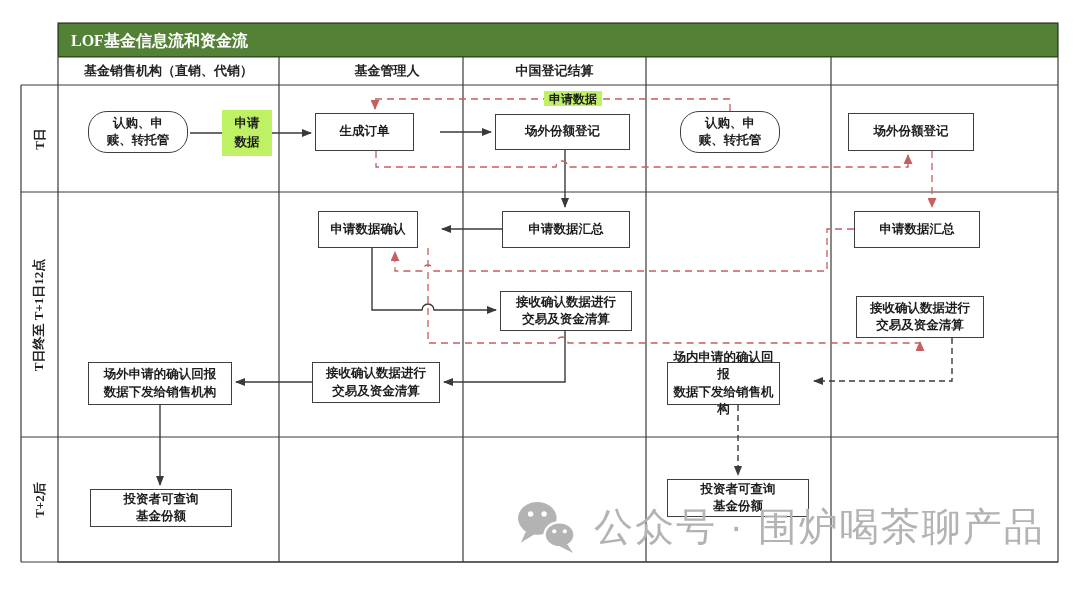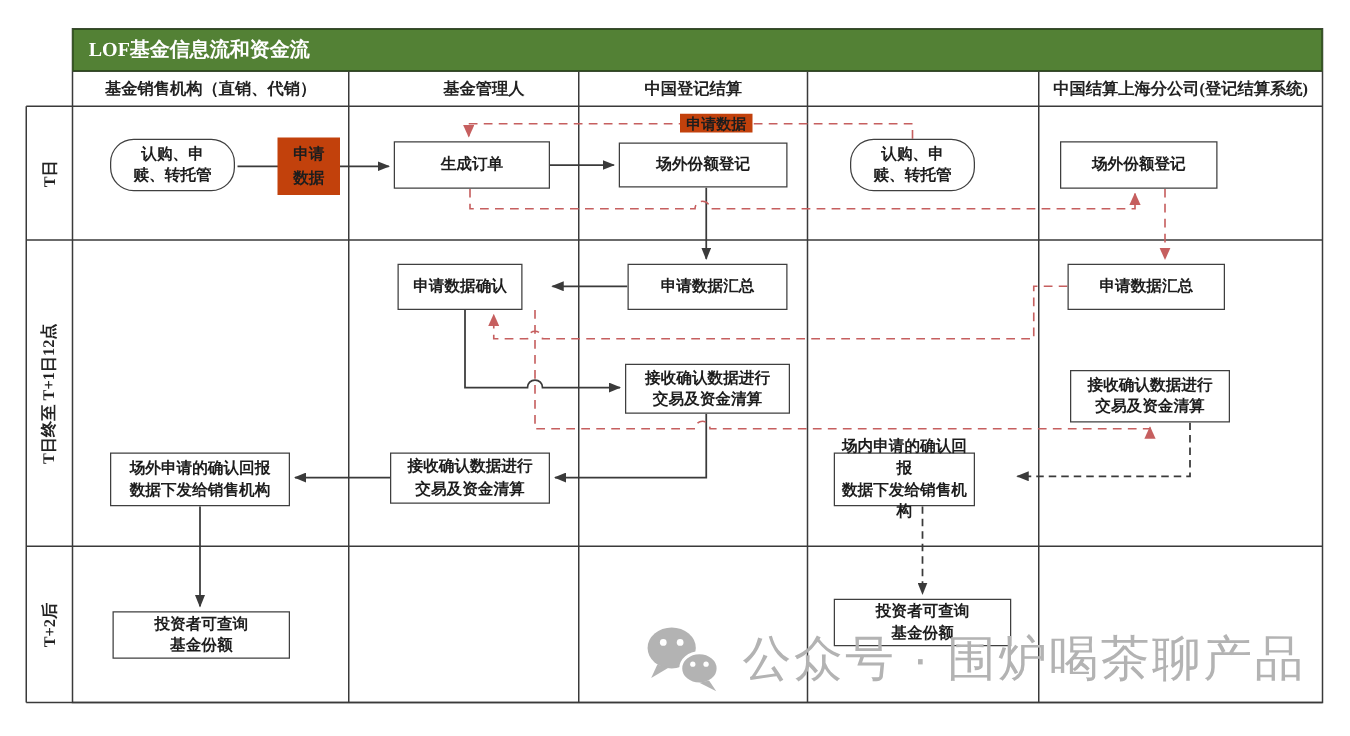--- a/index.html
+++ b/index.html
@@ -13,21 +13,21 @@
     color:#fff;font-weight:bold;font-size:16px;line-height:34px;padding-left:12px;box-sizing:border-box;
     border:1px solid #2f4d1e;}
   .colhead{position:absolute;top:57px;height:28px;display:flex;align-items:center;justify-content:center;
     font-size:13px;font-weight:bold;color:#222;}
   .rowlabel{position:absolute;left:21px;width:37px;display:flex;align-items:center;justify-content:center;}
   .rowlabel span{transform:rotate(-90deg);white-space:nowrap;font-size:13px;font-weight:bold;color:#222;}
   .node{position:absolute;background:#fff;border:1.3px solid #3f3f3f;display:flex;align-items:center;
     justify-content:center;text-align:center;font-size:12.5px;font-weight:600;color:#1d1d1d;
     line-height:1.4;white-space:pre-line;box-sizing:border-box;}
   .pill{border-radius:19px;}
-  .flowlabel{position:absolute;background:#c2410c;display:flex;align-items:center;justify-content:center;
+  .flowlabel{position:absolute;background:#bef264;display:flex;align-items:center;justify-content:center;
     text-align:center;font-size:12.5px;font-weight:600;color:#1d1d1d;line-height:1.5;white-space:pre-line;}
   .wm{position:absolute;left:516px;top:500px;display:flex;align-items:center;gap:16px;
     color:var(--wm);font-family:"Liberation Sans","DejaVu Sans",sans-serif;}
   .wm .wmtext{font-size:39px;letter-spacing:2px;white-space:nowrap;}
   path.s{stroke:var(--line);stroke-width:1.4;fill:none;}
   path.sd{stroke:var(--line);stroke-width:1.4;fill:none;stroke-dasharray:6 4;}
   path.r{stroke:var(--red);stroke-width:1.3;fill:none;stroke-dasharray:7 5;}
   line.grid,rect.grid{stroke:var(--line);stroke-width:1.2;fill:none;}
   .mb{fill:var(--line);} .mr{fill:var(--red);}
 </style>
@@ -48,21 +48,20 @@
     <line class="grid" x1="463" y1="57" x2="463" y2="562"></line>
     <line class="grid" x1="646" y1="57" x2="646" y2="562"></line>
     <line class="grid" x1="831" y1="57" x2="831" y2="562"></line>
   </svg>
 
   <div class="titlebar">LOF基金信息流和资金流</div>
 
   <div class="colhead" style="left:58px;width:221px;">基金销售机构（直销、代销）</div>
   <div class="colhead" style="left:279px;width:216px;">基金管理人</div>
   <div class="colhead" style="left:463px;width:183px;">中国登记结算</div>
-  <div class="colhead" style="left:831px;width:227px;">中国结算上海分公司(登记结算系统)</div>
 
   <div class="rowlabel" style="top:85px;height:107px;">
       <span>T日</span>
     </div>
   <div class="rowlabel" style="top:192px;height:245px;">
       <span>T日终至 T+1日12点</span>
     </div>
   <div class="rowlabel" style="top:437px;height:125px;">
       <span>T+2后</span>
     </div>
@@ -95,21 +94,21 @@
     <path class="r" d="M 854 229 H 827 V 271 H 434 A 6 6 0 0 0 422 271 H 395 V 252" marker-end="url(#ar)"></path>
     <path class="r" d="M 428 248 V 343 H 556 A 6 6 0 0 1 568 343 H 920 V 342" marker-end="url(#ar)"></path>
   </svg>
 
   <div class="flowlabel" style="left:222px;top:110px;width:50px;height:46px;">申请
 数据</div>
   <div class="flowlabel" style="left:544px;top:91px;width:58px;height:15px;font-size:12px;">申请数据</div>
 
   <div class="node pill" style="left:88px;top:111px;width:100px;height:42px;">认购、申
 赎、转托管</div>
-  <div class="node" style="left:315px;top:113px;width:125px;height:38px;">生成订单</div>
+  <div class="node" style="left:315px;top:113px;width:99px;height:38px;">生成订单</div>
   <div class="node" style="left:495px;top:114px;width:135px;height:36px;">场外份额登记</div>
   <div class="node pill" style="left:680px;top:111px;width:100px;height:42px;">认购、申
 赎、转托管</div>
   <div class="node" style="left:848px;top:113px;width:126px;height:38px;">场外份额登记</div>
   <div class="node" style="left:318px;top:211px;width:100px;height:37px;">申请数据确认</div>
   <div class="node" style="left:502px;top:211px;width:128px;height:37px;">申请数据汇总</div>
   <div class="node" style="left:854px;top:211px;width:126px;height:37px;">申请数据汇总</div>
   <div class="node" style="left:500px;top:291px;width:132px;height:40px;">接收确认数据进行
 交易及资金清算</div>
   <div class="node" style="left:856px;top:296px;width:128px;height:42px;">接收确认数据进行

